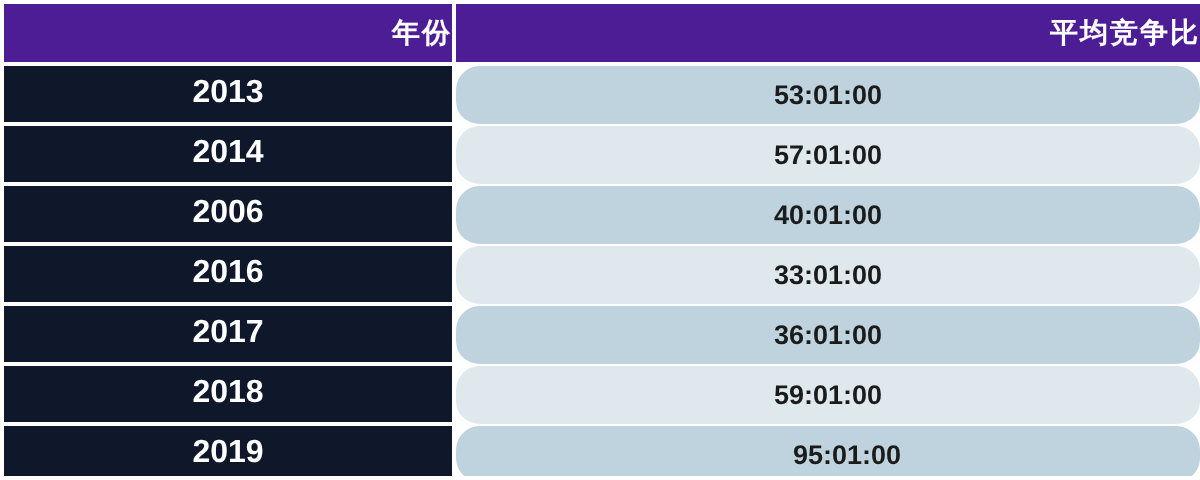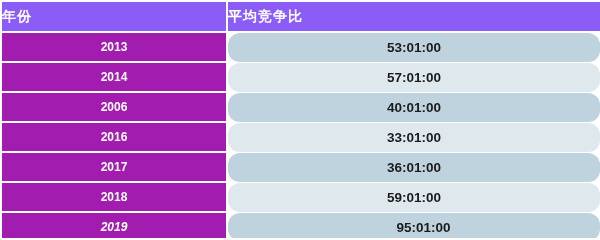--- a/index.html
+++ b/index.html
@@ -30,41 +30,41 @@
     margin-top: 2px;
     table-layout: fixed;
   }
 
   col.col-year   { width: 226px; }
   col.col-value  { width: 372px; }
 
   
   thead th {
     height: 29px;
-    background: #8b5cf6;
+    background: #4c1d95;
     color: #ffffff;
     font-size: 14px;
     font-weight: 700;
-    text-align: left;
+    text-align: right;
     vertical-align: middle;
     padding: 0;
     font-family: "DejaVu Serif", "Liberation Serif", serif;
     letter-spacing: 1px;
     border-bottom: 2px solid #ffffff;
   }
   thead th.th-year {
     border-right: 2px solid #ffffff;
   }
 
   
   tbody td.year-cell {
     height: 28px;
-    background: #a21caf;
+    background: #0f172a;
     color: #ffffff;
-    font-size: 12px;
+    font-size: 16px;
     font-weight: 700;
     text-align: center;
     vertical-align: middle;
     padding: 0;
     border-bottom: 2px solid #ffffff;
     border-right: 2px solid #ffffff;
     font-family: "Liberation Sans", "DejaVu Sans", sans-serif;
   }
 
   
@@ -76,21 +76,21 @@
     text-align: center;
     vertical-align: middle;
     padding: 0;
     border-bottom: 1px solid #ffffff;
     font-family: "Liberation Sans", "DejaVu Sans", sans-serif;
     border-radius: 12px;
   }
   tbody tr.row-odd  td.value-cell { background: #bed3dd; }
   tbody tr.row-even td.value-cell { background: #dfe8ed; }
 
-  tbody tr:last-child td.year-cell  { border-bottom: none; font-style: italic; }
+  tbody tr:last-child td.year-cell  { border-bottom: none; }
   tbody tr:last-child td.value-cell { border-bottom: none; padding-left: 19px; }
 </style>
 </head>
 <body>
 
 <div class="table-wrap">
   <table class="data-table">
     <colgroup>
       <col class="col-year">
       <col class="col-value">

